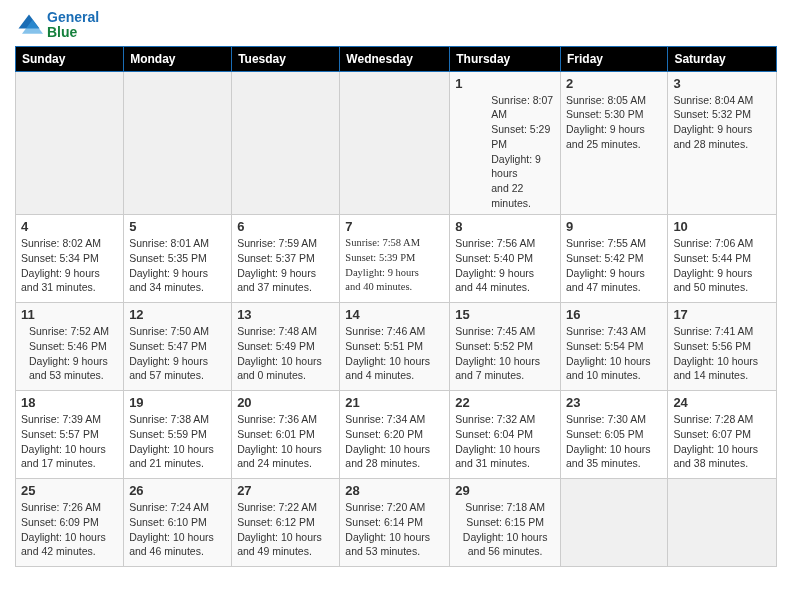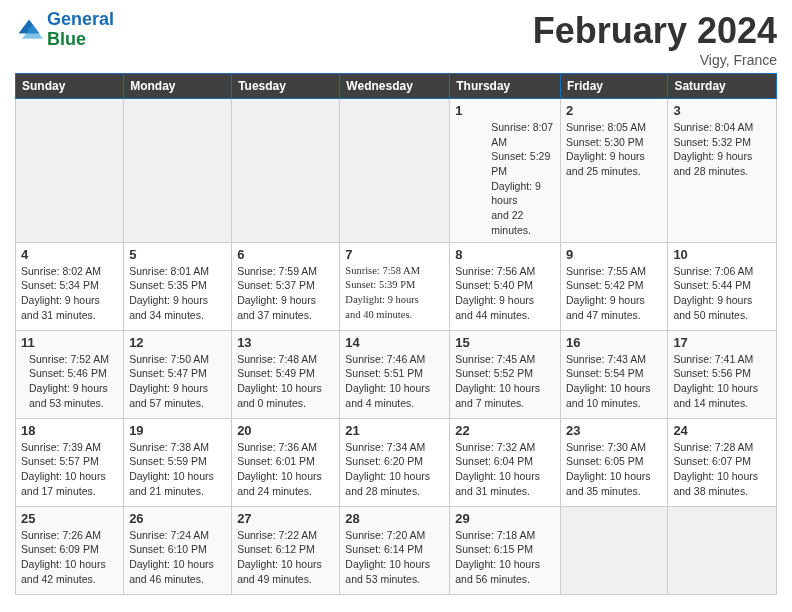--- a/index.html
+++ b/index.html
@@ -15,21 +15,21 @@
       justify-content: space-between;
       align-items: flex-start;
       margin-bottom: 5px;
     }
     .logo {
       display: flex;
       align-items: center;
       gap: 4px;
     }
     .logo-text {
-      font-size: 18px;
+      font-size: 14px;
       font-weight: bold;
       color: #333;
       line-height: 1.1;
     }
     .logo-text span {
       color: #1a6db5;
     }
     .logo-icon {
       width: 28px;
       height: 28px;
@@ -45,21 +45,21 @@
     .location {
       font-size: 14px;
       color: #555;
     }
     table {
       width: 100%;
       border-collapse: collapse;
       font-size: 11px;
     }
     thead tr th {
-      background-color: #404040;
+      background-color: #000000;
       color: #fff;
       text-align: left;
       padding: 5px 6px;
       font-size: 12px;
       font-weight: bold;
       border: 1px solid #1a6db5;
     }
     tbody tr td {
       border: 1px solid #ccc;
       vertical-align: top;
@@ -99,24 +99,20 @@
       <polygon points="16,4 28,20 4,20" fill="#1a6db5"></polygon>
       <polygon points="20,10 32,26 8,26" fill="#3399dd" opacity="0.6"></polygon>
     </svg>
     <div>
       <div class="logo-text">
         <span>General</span><br>
         <span style="color:#15803d;">Blue</span>
       </div>
     </div>
   </div>
-  <div class="title-block">
-    <div class="month-title">February 2024</div>
-    <div class="location">Vigy, France</div>
-  </div>
 </div>
 
 <table>
   <thead>
     <tr>
     <th>Sunday</th>
         <th>Monday</th>
         <th>Tuesday</th>
         <th>Wednesday</th>
         <th>Thursday</th>
@@ -329,21 +325,21 @@
         </td>
         <td>
           <span class="day-num">28</span>
           <div class="day-info" style="white-space: pre-line;">Sunrise: 7:20 AM
 Sunset: 6:14 PM
 Daylight: 10 hours
 and 53 minutes.</div>
         </td>
         <td>
           <span class="day-num">29</span>
-          <div class="day-info" style="white-space: pre-line;">Sunrise: 7:18 AM
+          <div class="day-info" style="white-space: pre-line; text-align: center;">Sunrise: 7:18 AM
 Sunset: 6:15 PM
 Daylight: 10 hours
 and 56 minutes.</div>
         </td>
         <td class="empty-cell"></td>
         <td class="empty-cell"></td>
       </tr>
     </tbody>
 </table>
 

